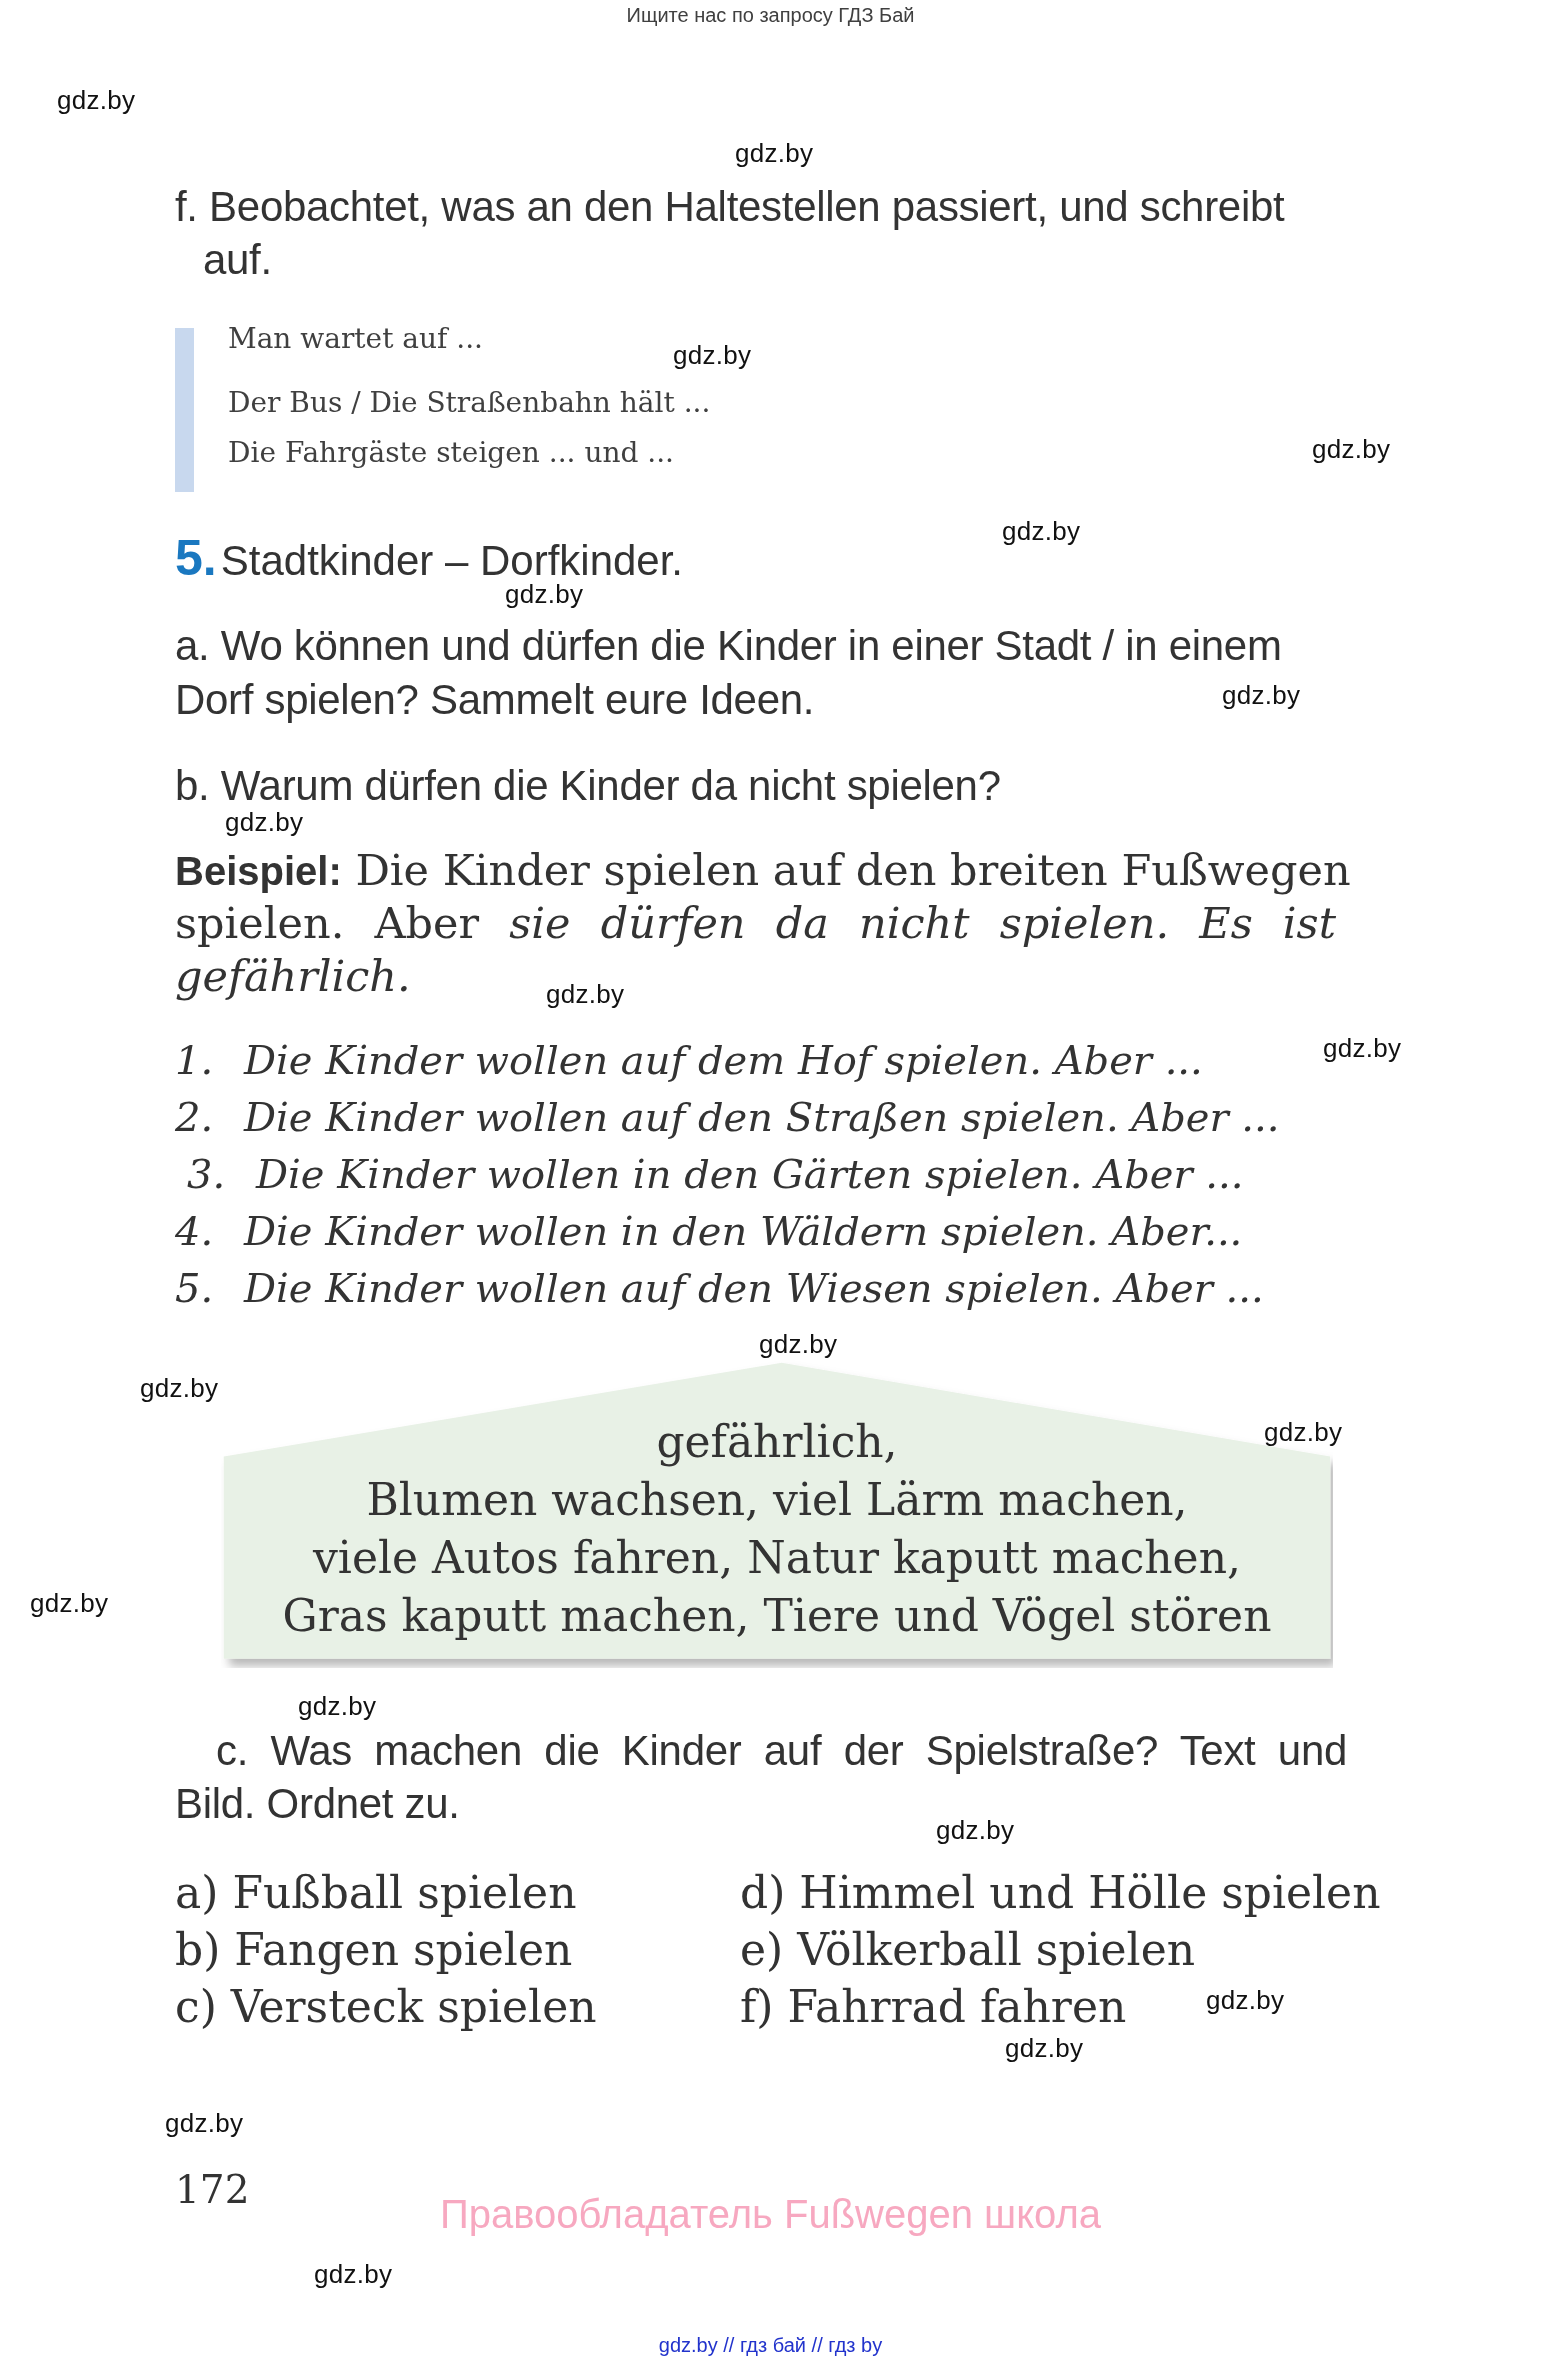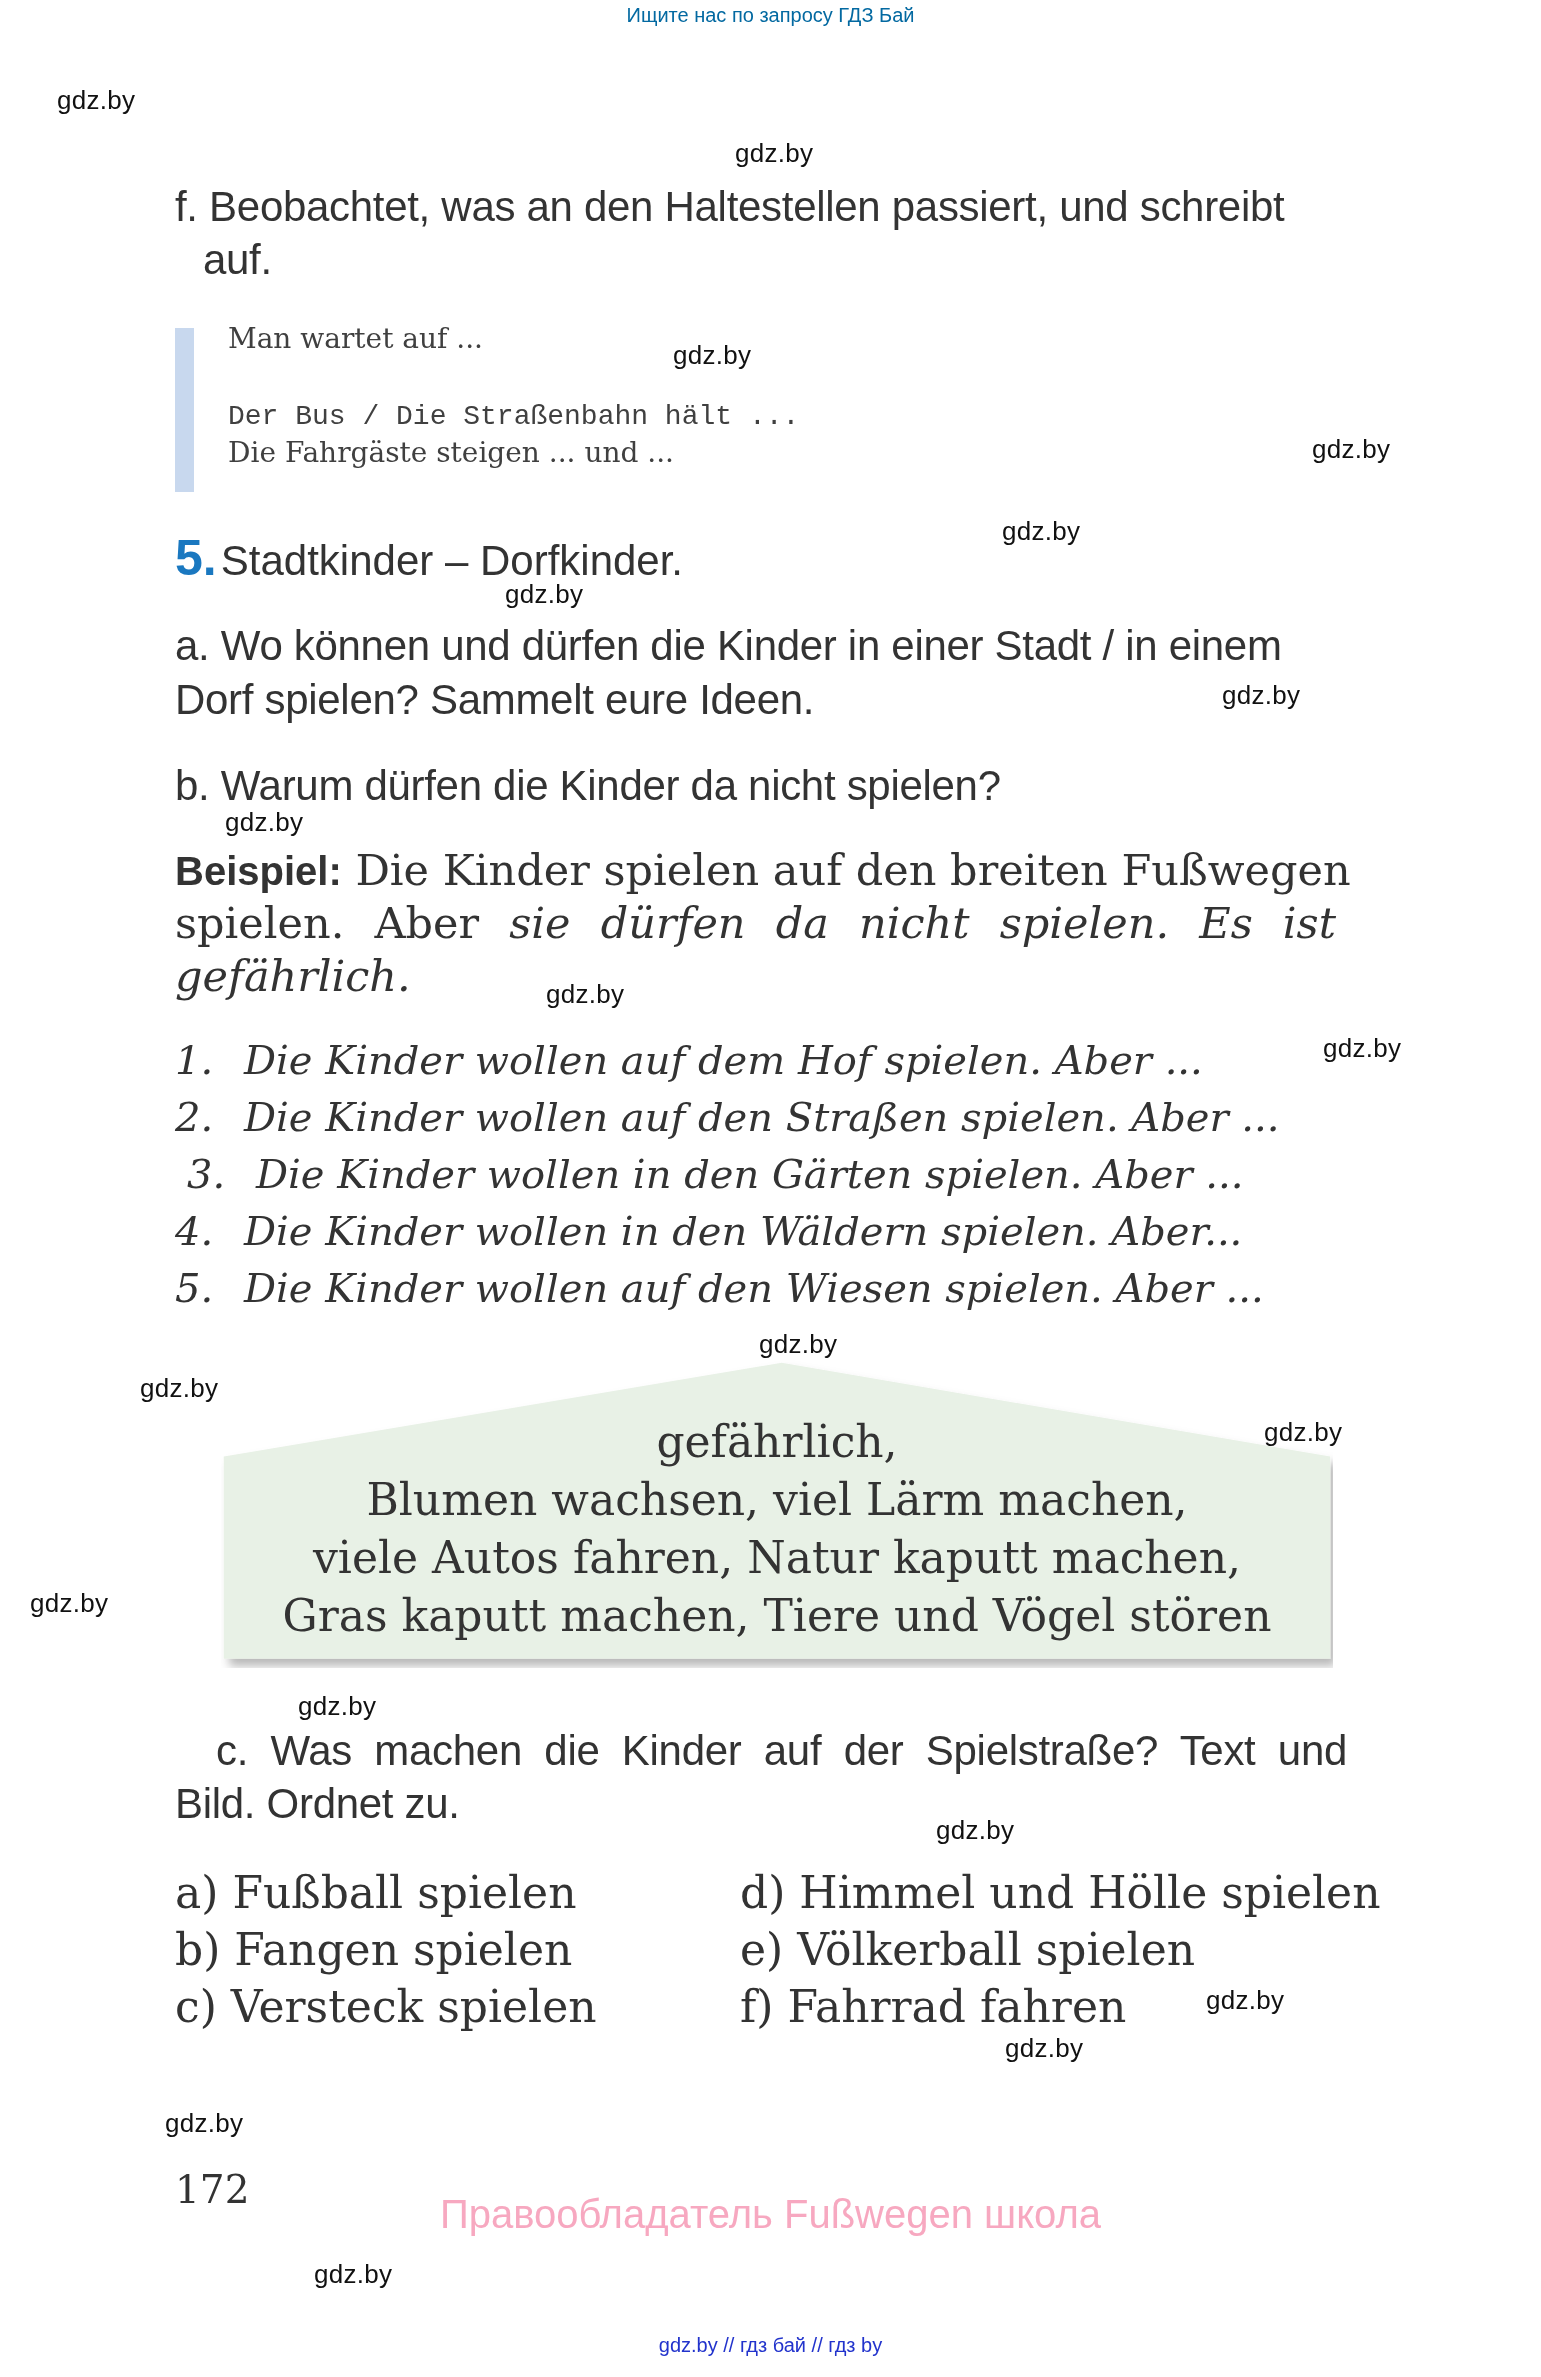--- a/index.html
+++ b/index.html
@@ -1,21 +1,21 @@
 <!DOCTYPE html>
 <html style="font-size:14.7px"><head>
 <meta charset="utf-8">
 <style>
   html, body { margin: 0; padding: 0; background: #ffffff; }
   body { width: 1541px; height: 2377px; position: relative; overflow: hidden; color: #333333; }
   .abs { position: absolute; }
   .sans { font-family: "Liberation Sans", "DejaVu Sans", sans-serif; text-align: center; }
   .serif { font-family: "DejaVu Serif", "Liberation Serif", serif; }
   .wm { position: absolute; font-family: "Liberation Sans", "DejaVu Sans", sans-serif; font-size: 26px; color: #111; letter-spacing: 0.3px; }
-  .top-banner { top: 3.7px; left: 0; width: 1541px; text-align: center; font-size: 20px; color: #0369a1; }
+  .top-banner { top: 3.7px; left: 0; width: 1541px; text-align: center; font-size: 20px; color: #404040; }
   .task { font-size: 42px; color: #333; line-height: 53px; letter-spacing: -0.3px; }
   .quote-bar { left: 175px; top: 328px; width: 19.3px; height: 164px; background: #c8d8ee; }
   .quote-line { left: 228px; font-size: 28px; color: #404040; }
   .ex-num { color: #1a78c0; font-weight: bold; font-size: 50px; }
   .body-serif { font-size: 43px; color: #333; line-height: 53px; }
   .list-line { left: 175px; font-size: 40px; color: #333; white-space: nowrap; font-style: italic; }
   .list-line .num { display: inline-block; width: 69px; }
   .house { left: 221px; top: 1360px; width: 1112px; height: 308px; }
   .house-text { left: 221px; width: 1112px; text-align: center; font-size: 44px; color: #333; line-height: 58px; }
   .opt { font-size: 44px; color: #333; white-space: nowrap; }
@@ -48,21 +48,21 @@
 <div class="wm" style="left:1206px; top:1985px;">gdz.by</div>
 <div class="wm" style="left:1005px; top:2033px;">gdz.by</div>
 <div class="wm" style="left:165px; top:2108px;">gdz.by</div>
 <div class="wm" style="left:314px; top:2259px;">gdz.by</div>
 
 <div class="abs sans task" style="left:175px; top:180px;">f. Beobachtet, was an den Haltestellen passiert, und schreibt</div>
 <div class="abs sans task" style="left:175px; top:233px;margin-left:28px;">auf.</div>
 
 <div class="abs quote-bar"></div>
 <div class="abs serif quote-line" style="top:322px;">Man wartet auf ...</div>
-<div class="abs serif quote-line" style="top:401px;font-family:Liberation Mono, monospace;">Der Bus / Die Straßenbahn hält ...</div>
+<div class="abs serif quote-line" style="top:386px;">Der Bus / Die Straßenbahn hält ...</div>
 <div class="abs serif quote-line" style="top:436px;">Die Fahrgäste steigen ... und ...</div>
 
 <div class="abs sans" style="left:175px; top:529px; white-space:nowrap;">
   <span class="ex-num">5.</span>
   <span style="font-size:42px; color:#333;">Stadtkinder – Dorfkinder.</span>
 </div>
 
 <div class="abs sans task" style="left:175px; top:619px;">a. Wo können und dürfen die Kinder in einer Stadt / in einem</div>
 <div class="abs sans task" style="left:175px; top:673px;">Dorf spielen? Sammelt eure Ideen.</div>
 

